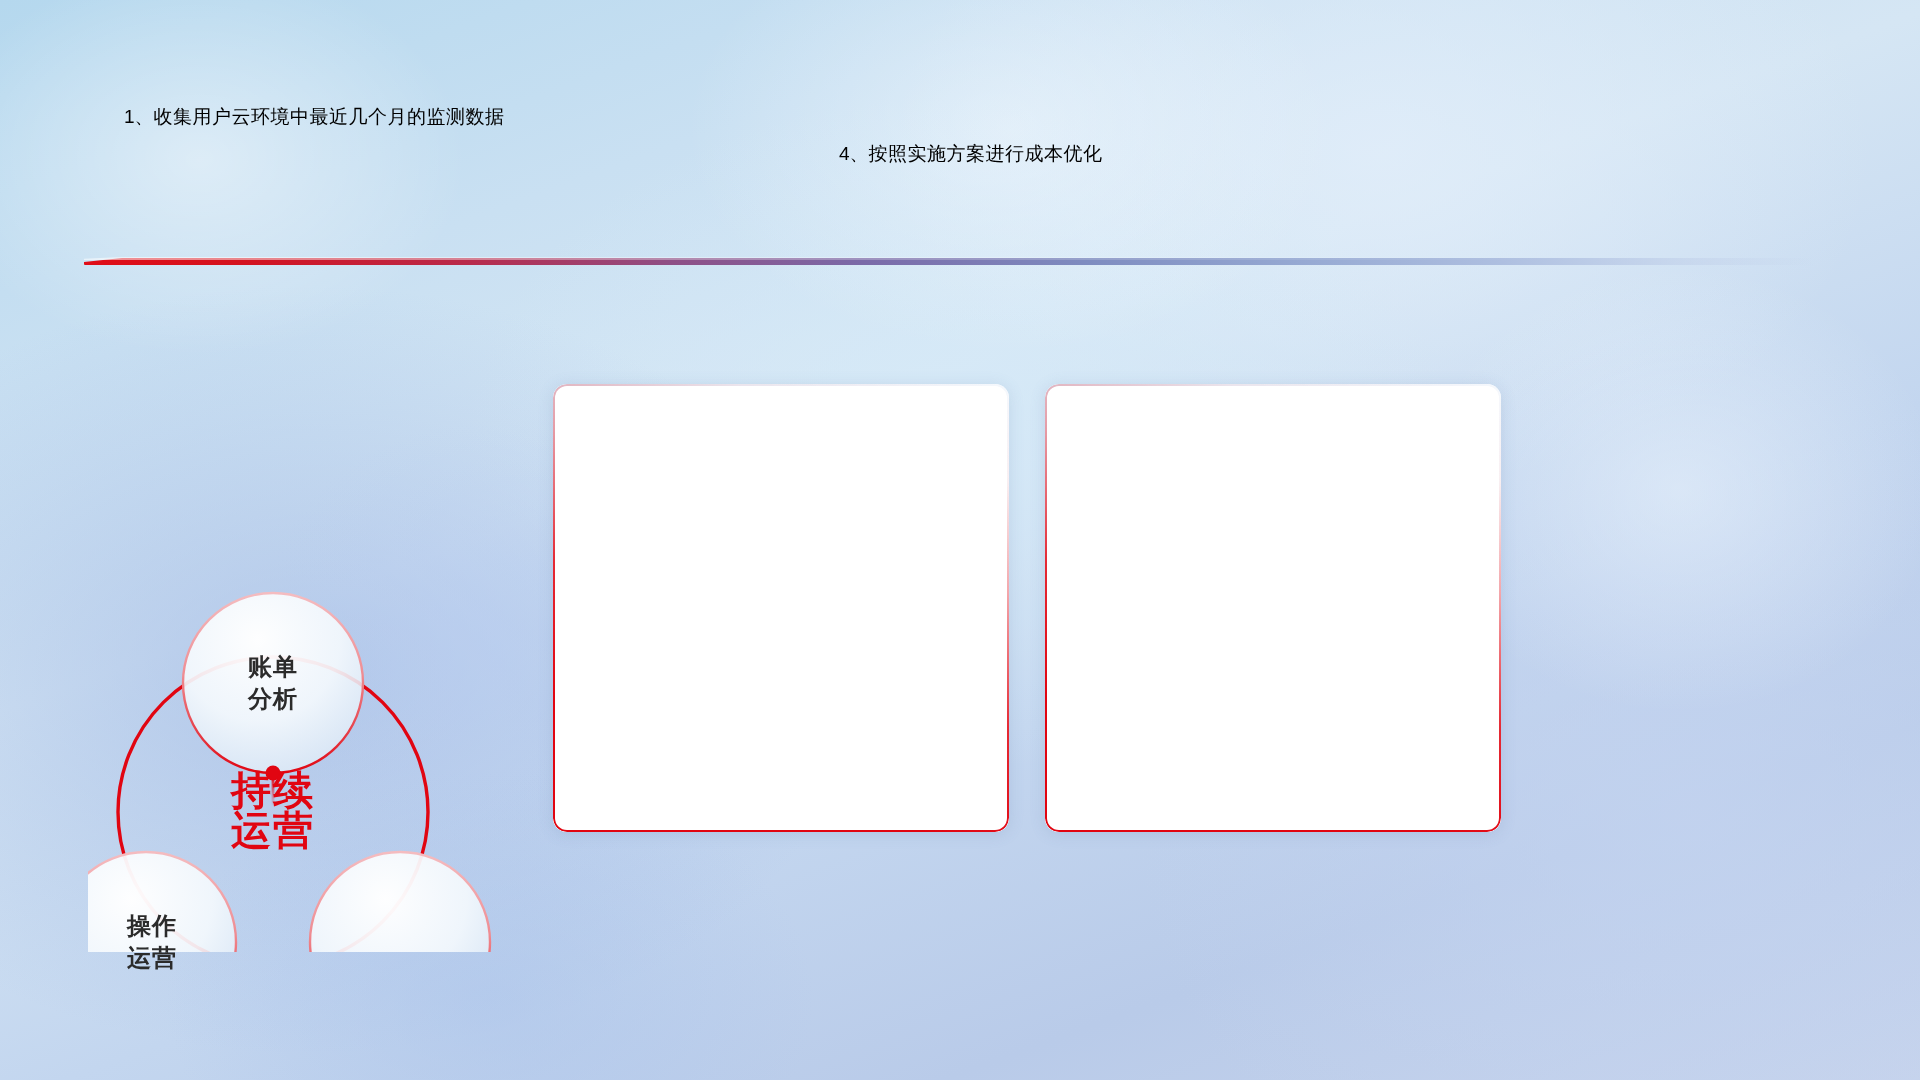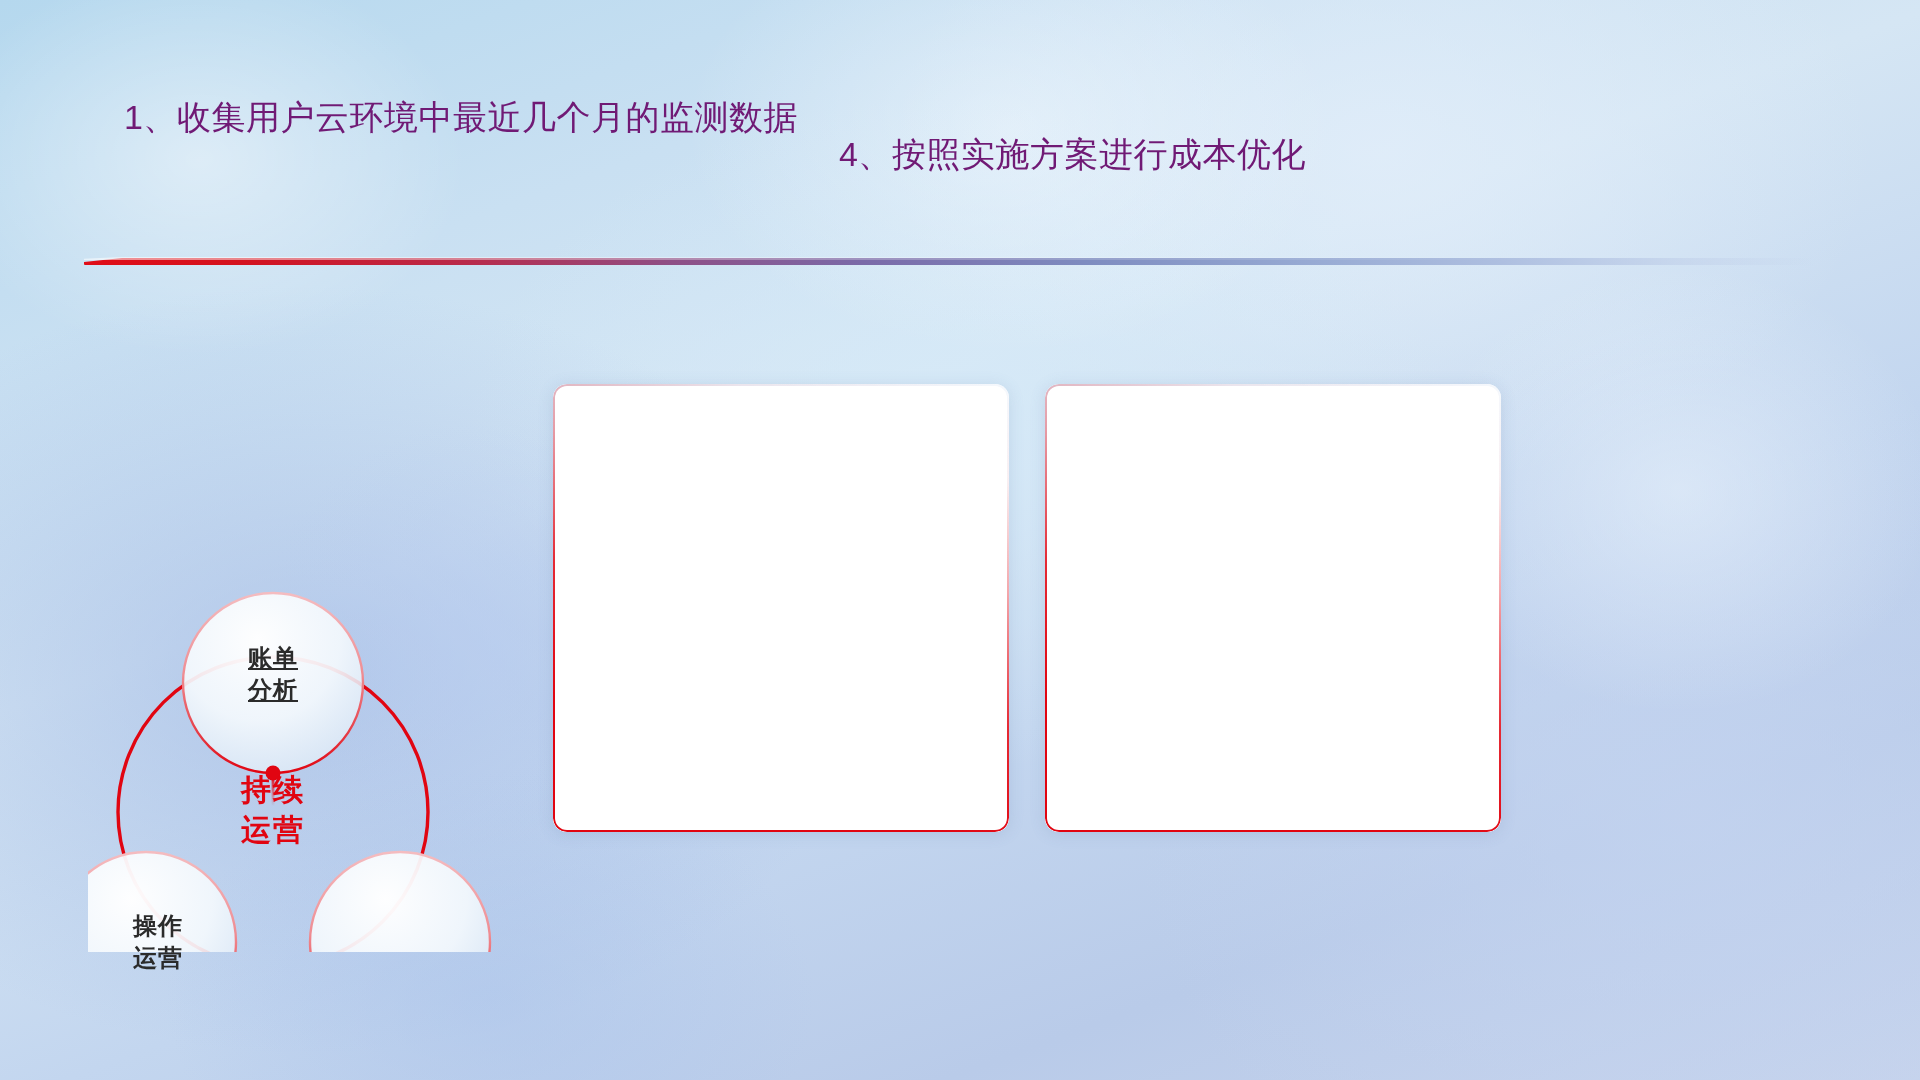--- a/index.html
+++ b/index.html
@@ -29,23 +29,23 @@
              background:radial-gradient(closest-side, rgba(244,250,255,0.5), rgba(244,250,255,0) 72%); }
   .bloom-e { left:40px; bottom:-240px; width:900px; height:640px;
              background:radial-gradient(closest-side, rgba(170,195,235,0.5), rgba(170,195,235,0) 72%); }
 
   
   .steps { position:absolute; left:0; top:88px; width:1920px; height:180px; }
   .col { position:absolute; }
   .col-left { left:124px; top:0; }
   .col-right { left:810px; top:37px;margin-left:29px; }
   .step {
-    font-size:34px;
+    font-size:19px;
     line-height:58px;
-    color:#701a75;
+    color:#000000;
     white-space:nowrap;
     letter-spacing:0.5px;
   }
   .step .num { letter-spacing:0px; }
 
   
   .divider { position:absolute; left:84px; top:254px; width:1730px; height:14px; }
   .divider .bar {
     position:absolute; left:0; top:4px; width:100%; height:7px;
     background:linear-gradient(to right,
@@ -66,29 +66,29 @@
   .venn svg { position:absolute; left:0; top:0; }
   .lobe-label {
     position:absolute;
     text-align:center;
     color:#2b2b2b;
     font-size:24px;
     font-weight:bold;
     line-height:32px;
     letter-spacing:1px;
   }
-  .lobe-top    { left:185px; top:322px; width:130px; transform:translate(-50%,-50%);text-decoration:underline; }
-  .lobe-left   { left:70px;  top:590px; width:130px; transform:translate(-50%,-50%); }
+  .lobe-top    { left:185px; top:331px; width:130px; transform:translate(-50%,-50%); }
+  .lobe-left   { left:64px;  top:590px; width:130px; transform:translate(-50%,-50%); }
   .lobe-right  { left:312px; top:590px; width:130px; transform:translate(-50%,-50%); }
   .venn-center {
     position:absolute; left:185px; top:458px; width:160px;
     transform:translate(-50%,-50%);
     text-align:center;
     color:#e10511;
-    font-size:30px;
+    font-size:40px;
     font-weight:bold;
     line-height:40px;
     letter-spacing:2px;
   }
 
   
   .card {
     position:absolute;
     top:384px;
     width:456px;

